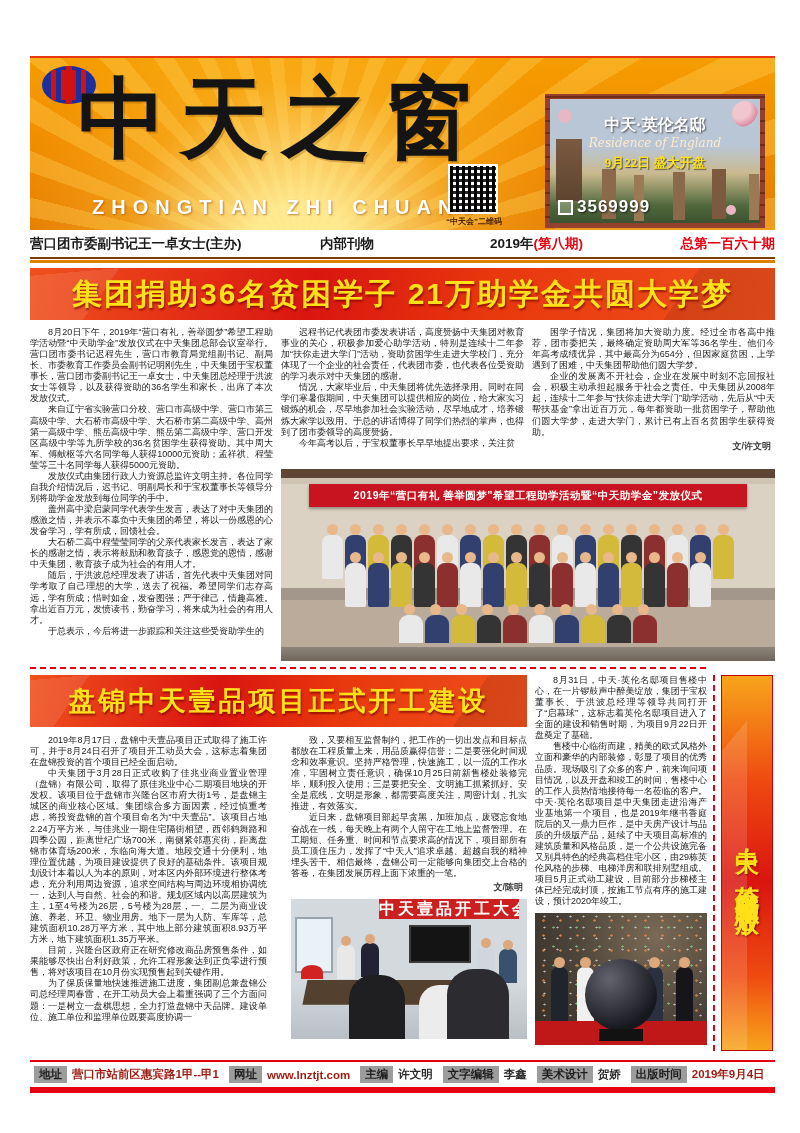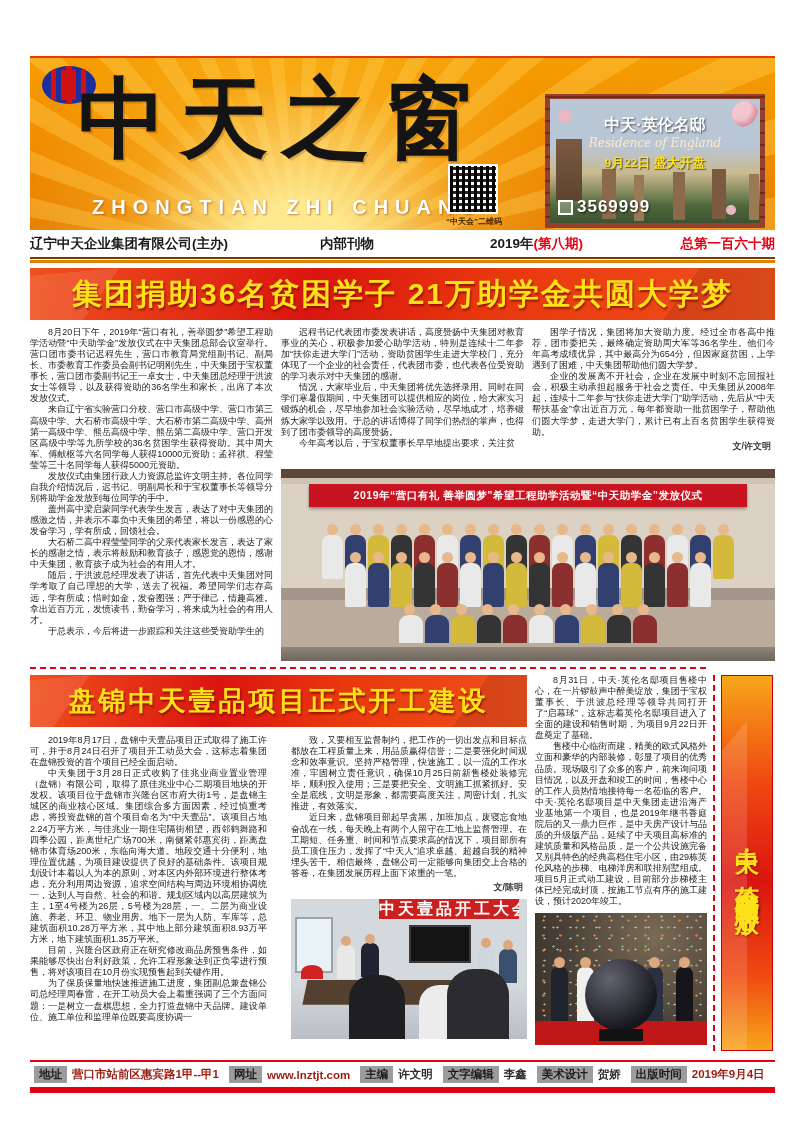--- a/index.html
+++ b/index.html
@@ -176,21 +176,21 @@
           <div class="ad-line">9月22日 盛大开盘</div>
           <div class="ad-phone">
             <span class="ph-ic"></span>
             <span>3569999</span>
           </div>
         </div>
       </div>
     </div>
 
     <div class="info">
-      <span class="i1">辽宁中天企业集团有限公司(主办)</span>
+      <span class="i1">营口团市委副书记王一卓女士(主办)</span>
       <span class="i2">内部刊物</span>
       <span class="i3"><span>2019年</span><span class="red">(第八期)</span></span>
       <span class="i4">总第一百六十期</span>
     </div>
     <div class="rule1"></div>
     <div class="rule2"></div>
 
     <div class="headline h1bar">集团捐助36名贫困学子  21万助学金共圆大学梦</div>
 
     <div class="a1grid">

